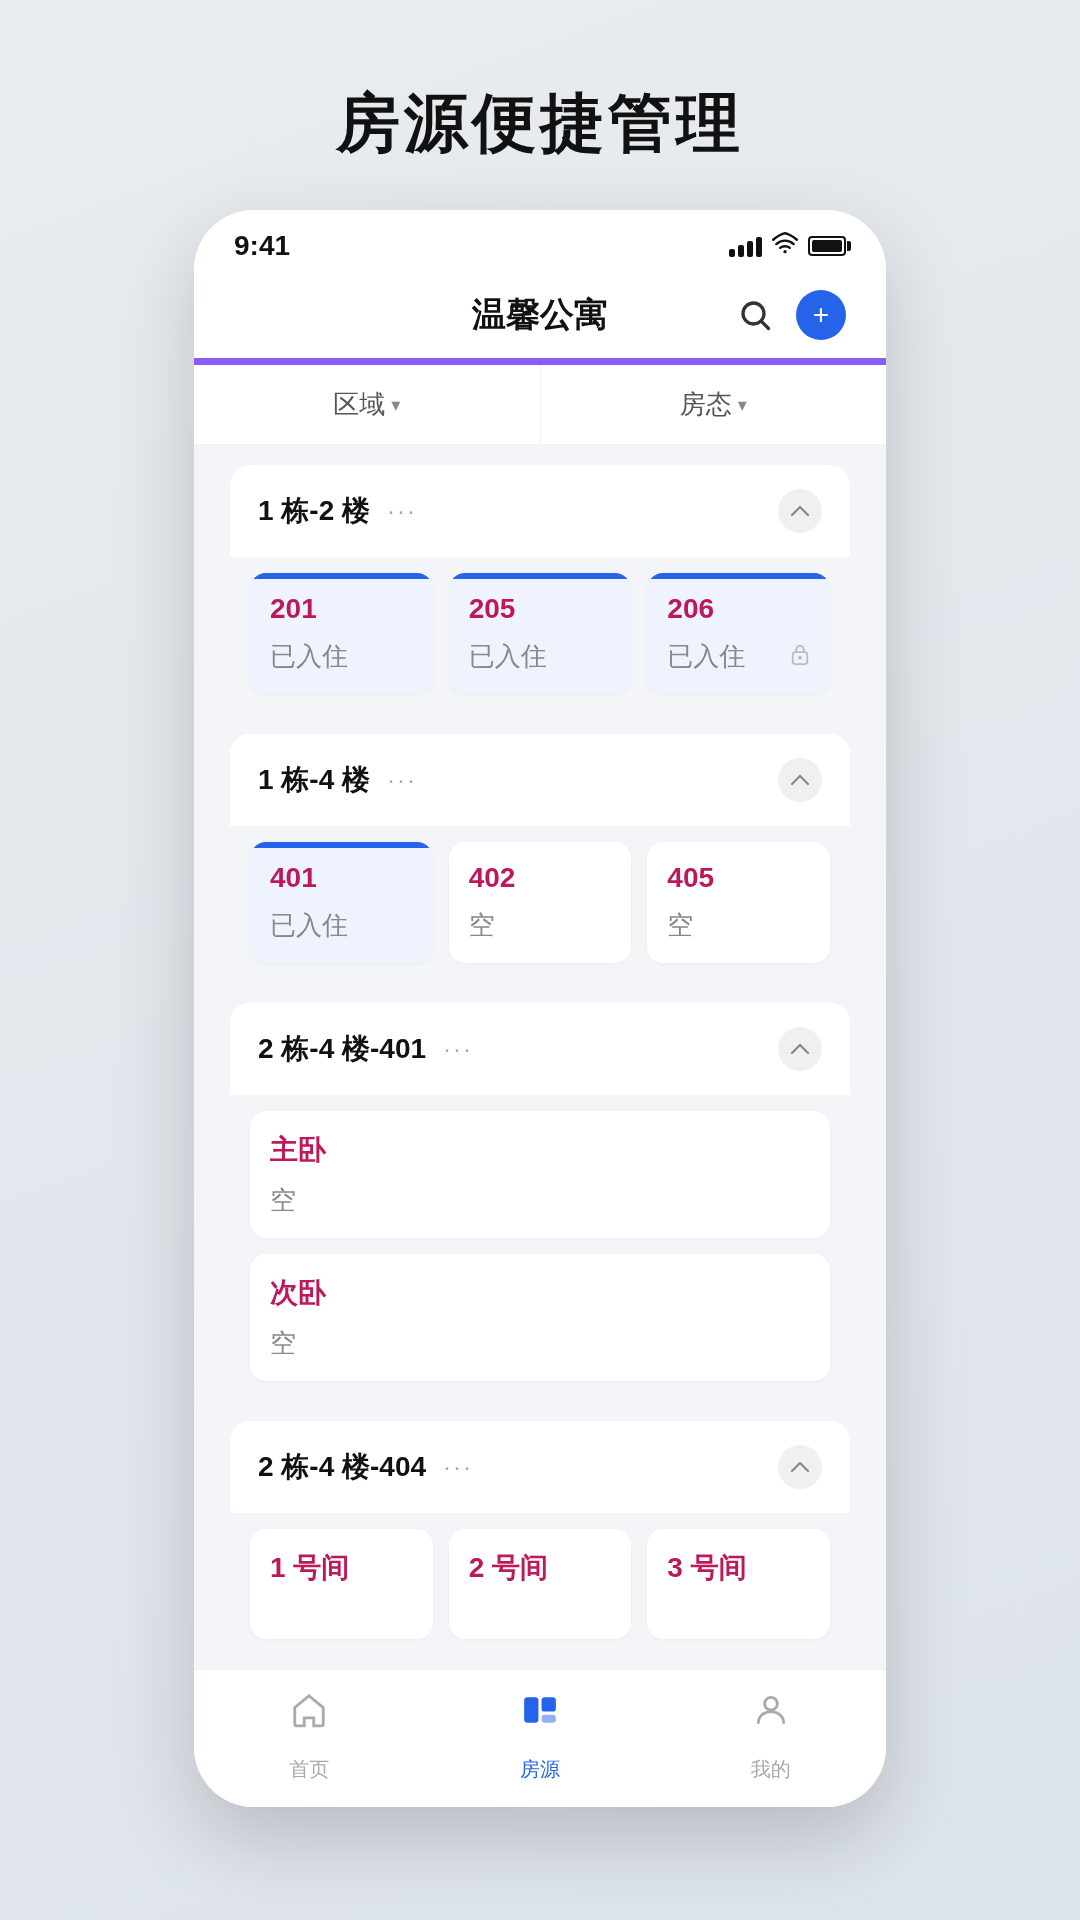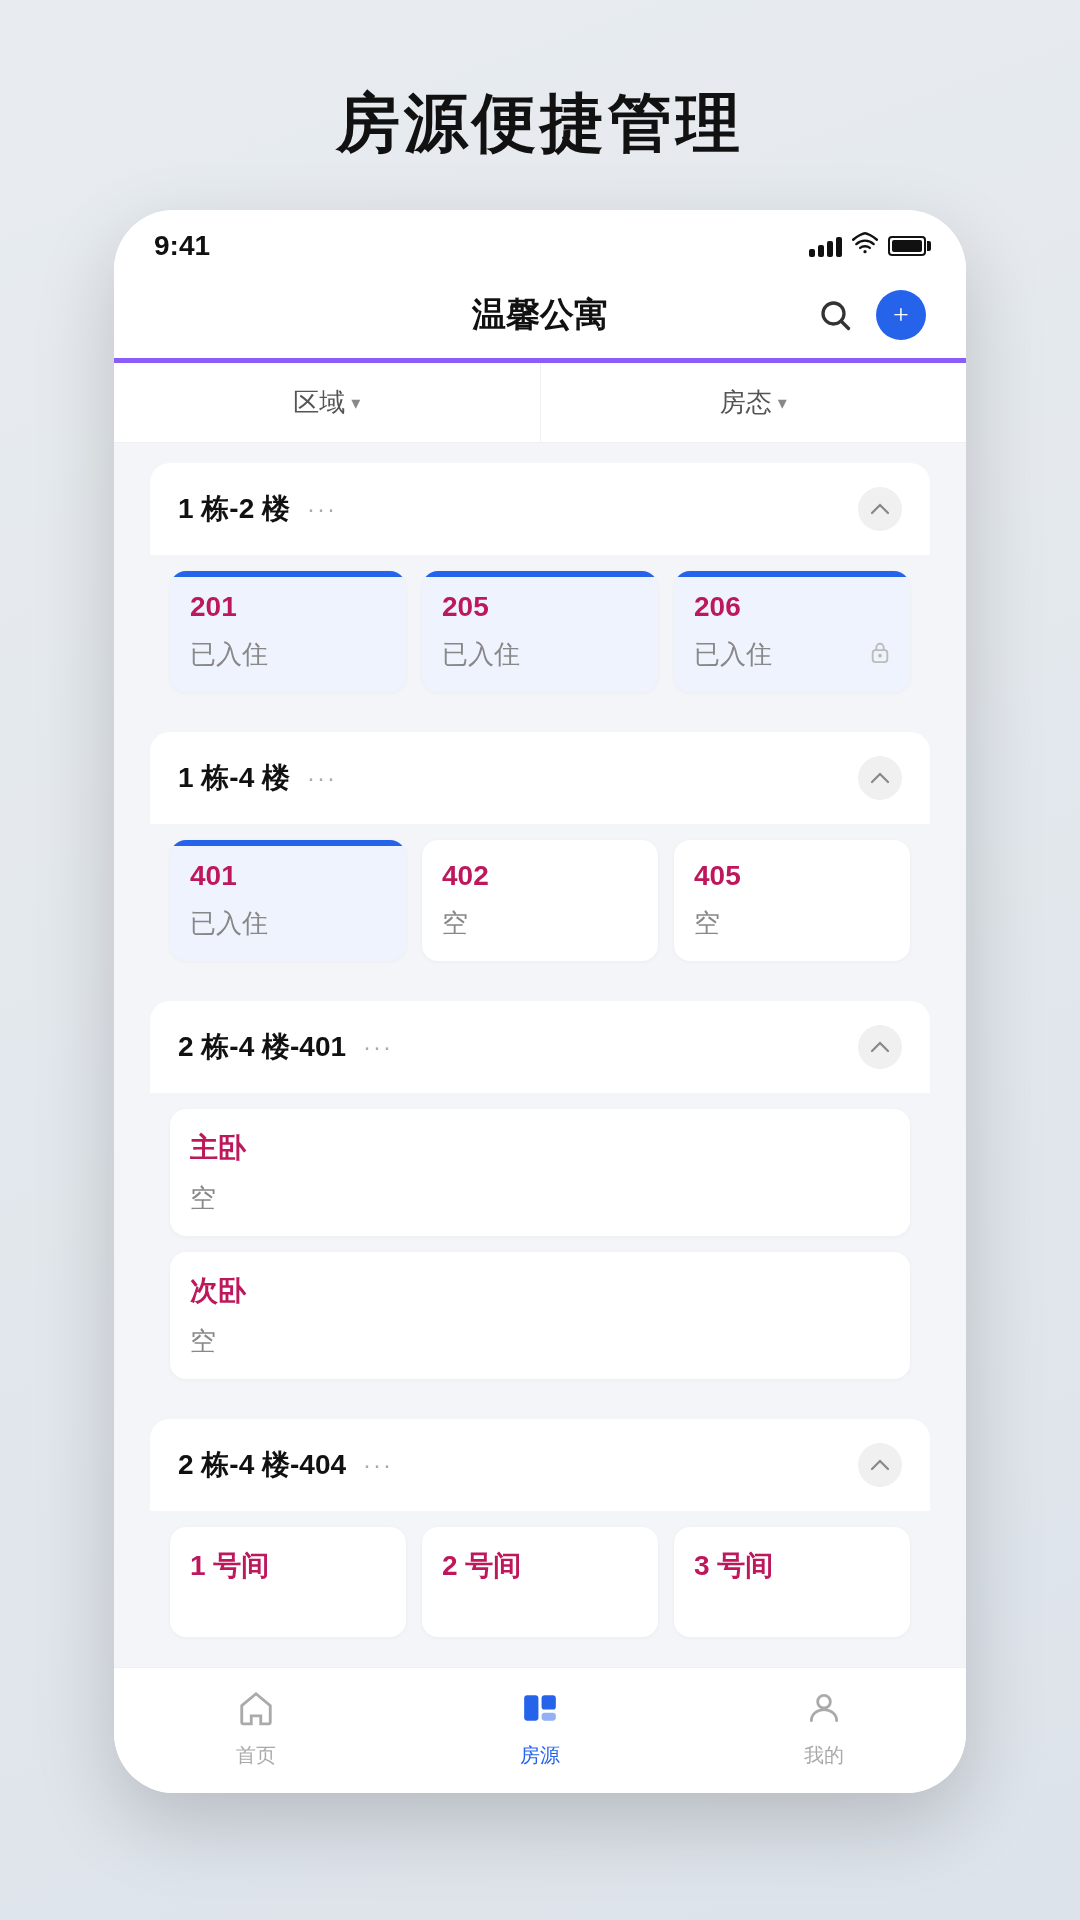--- a/index.html
+++ b/index.html
@@ -15,21 +15,21 @@
       padding-top: 80px;
     }
     .page-title {
       font-size: 64px;
       font-weight: 800;
       color: #111;
       margin-bottom: 43px;
       letter-spacing: 4px;
     }
     .phone-frame {
-      width: 852px;
+      width: 692px;
       background: #fff;
       border-radius: 60px;
       box-shadow: 0 30px 80px rgba(0,0,0,0.18);
       overflow: hidden;
       display: flex;
       flex-direction: column;
     }
     
     .status-bar {
       display: flex;
@@ -91,21 +91,20 @@
       border-radius: 2px;
     }
     
     .app-header {
       display: flex;
       align-items: center;
       justify-content: center;
       padding: 20px 40px 20px;
       position: relative;
       background: #fff;
-      font-family: Liberation Serif, serif;
     }
     .app-title {
       font-size: 34px;
       font-weight: 600;
       color: #111;
     }
     .header-actions {
       position: absolute;
       right: 40px;
       display: flex;
@@ -129,21 +128,21 @@
       align-items: center;
       justify-content: center;
       cursor: pointer;
       color: #fff;
       font-size: 28px;
       font-weight: 300;
     }
     
     .filter-bar {
       display: flex;
-      border-top: 5px solid #8b5cf6;
+      border-top: 7px solid #8b5cf6;
       border-bottom: 1px solid #f0f0f0;
       background: #fff;
     }
     .filter-item {
       flex: 1;
       display: flex;
       align-items: center;
       justify-content: center;
       gap: 6px;
       padding: 22px 0;
@@ -250,21 +249,21 @@
       display: flex;
       background: #fff;
       border-top: 1px solid #f0f0f0;
       padding: 16px 0 24px;
     }
     .nav-item {
       flex: 1;
       display: flex;
       flex-direction: column;
       align-items: center;
-      gap: 10px;
+      gap: 22px;
       cursor: pointer;
     }
     .nav-icon {
       width: 48px;
       height: 48px;
       display: flex;
       align-items: center;
       justify-content: center;
     }
     .nav-label {

